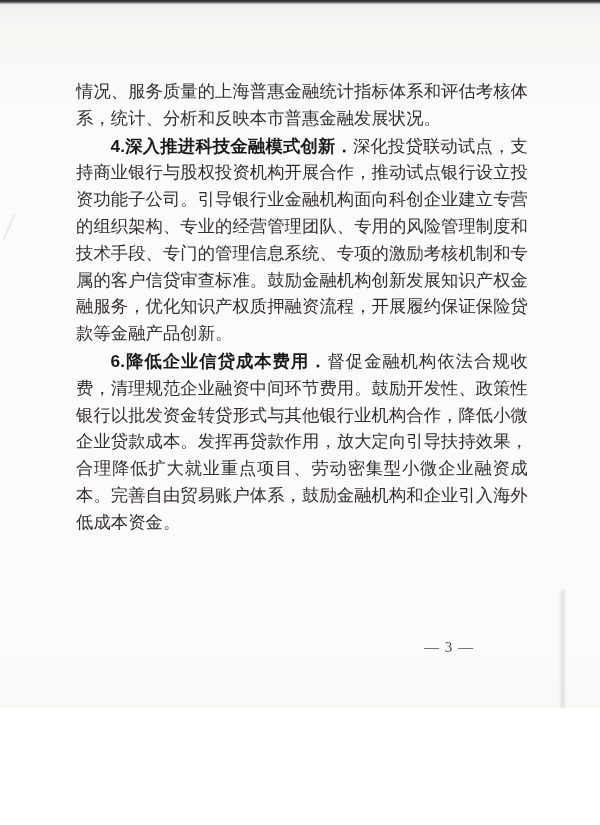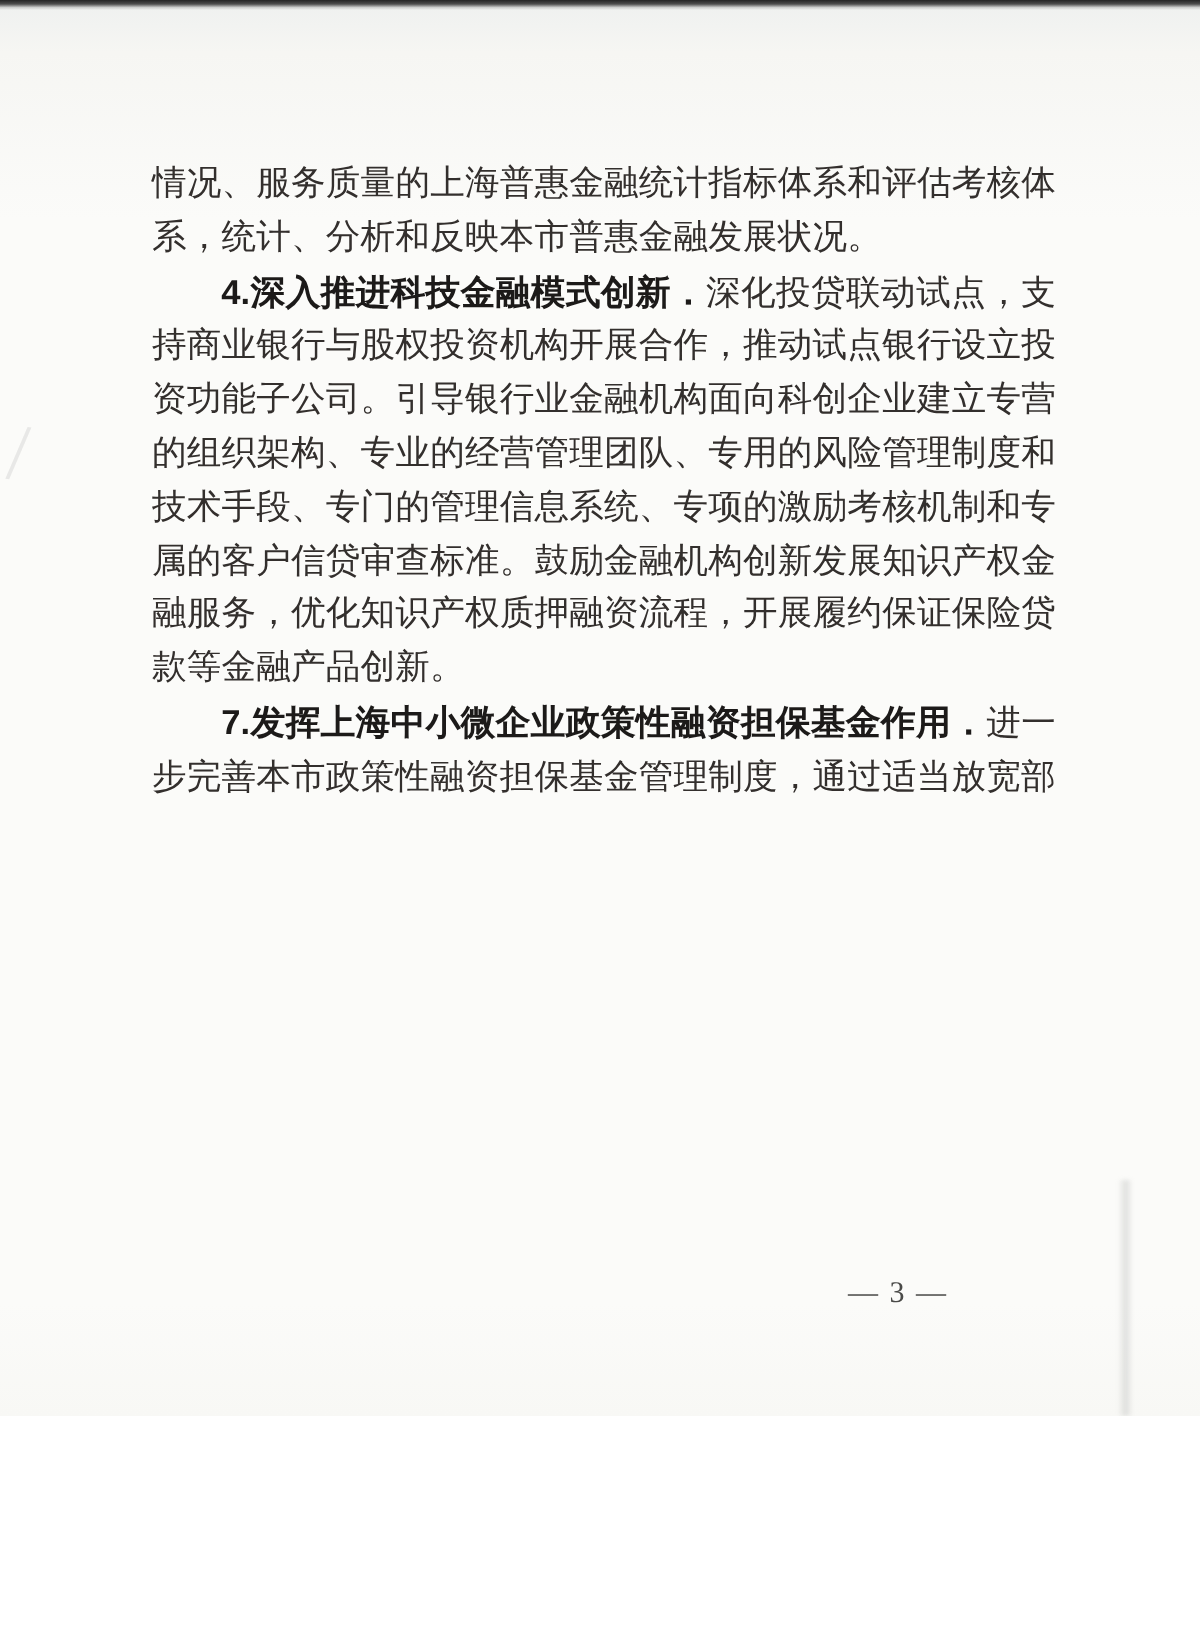--- a/index.html
+++ b/index.html
@@ -57,17 +57,17 @@
 </style>
 </head>
 <body>
 
 <div class="page">
   <div class="scan-edge-top"></div>
   <div class="scan-mark-left"></div>
   <div class="content">
       <p class="para"><span>情况、服务质量的上海普惠金融统计指标体系和评估考核体系，统计、分析和反映本市普惠金融发展状况。</span></p>
       <p class="para indent"><span class="head">4.深入推进科技金融模式创新．</span><span>深化投贷联动试点，支持商业银行与股权投资机构开展合作，推动试点银行设立投资功能子公司。引导银行业金融机构面向科创企业建立专营的组织架构、专业的经营管理团队、专用的风险管理制度和技术手段、专门的管理信息系统、专项的激励考核机制和专属的客户信贷审查标准。鼓励金融机构创新发展知识产权金融服务，优化知识产权质押融资流程，开展履约保证保险贷款等金融产品创新。</span></p>
-      <p class="para indent"><span class="head">7.发挥上海中小微企业政策性融资担保基金作用．</span><span>进一步完善本市政策性融资担保基金管理制度，通过适当放宽部</span></p>
+      <p class="para indent"><span class="head">6.降低企业信贷成本费用．</span><span>督促金融机构依法合规收费，清理规范企业融资中间环节费用。鼓励开发性、政策性银行以批发资金转贷形式与其他银行业机构合作，降低小微企业贷款成本。发挥再贷款作用，放大定向引导扶持效果，合理降低扩大就业重点项目、劳动密集型小微企业融资成本。完善自由贸易账户体系，鼓励金融机构和企业引入海外低成本资金。</span></p>
     </div>
   <div class="page-number">— 3 —</div>
   <div class="scan-shadow-right"></div>
 </div>
 
 </body></html>

